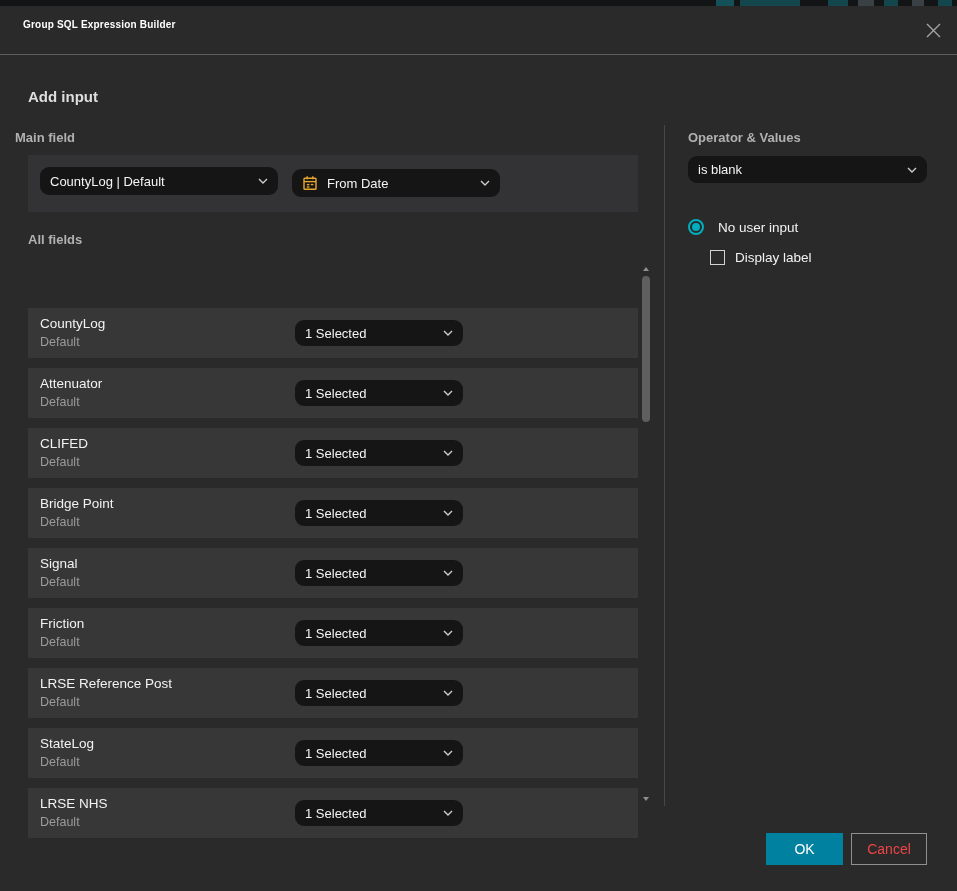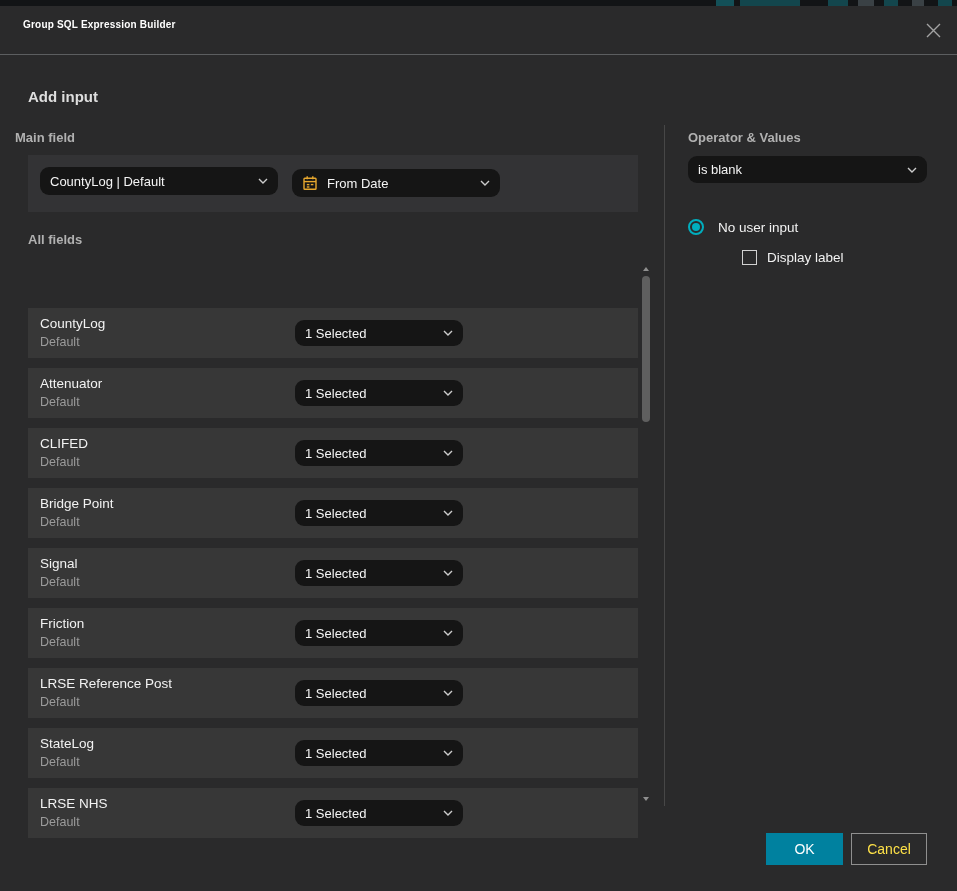--- a/index.html
+++ b/index.html
@@ -47,29 +47,29 @@
 
   
   .op-select { left:688px; top:150px; width:239px; height:27px; }
 
   .radio-row { position:absolute; left:688px; top:213px; display:flex; align-items:center; cursor:pointer; }
   .radio-outer { width:16px; height:16px; border-radius:50%; border:2px solid #00aebe; background:#2a2a2b;
                  display:flex; align-items:center; justify-content:center; }
   .radio-dot { width:8px; height:8px; border-radius:50%; background:#00aebe; }
   .radio-label { margin-left:14px; font-size:13.5px; color:#f2f2f2; }
 
-  .check-row { position:absolute; left:710px; top:244px; display:flex; align-items:center; cursor:pointer;margin-left:32px; }
+  .check-row { position:absolute; left:710px; top:244px; display:flex; align-items:center; cursor:pointer; }
   .checkbox { width:15px; height:15px; border:1.5px solid #d2d2d2; background:transparent; }
   .check-label { margin-left:10px; font-size:13.5px; color:#f2f2f2; }
 
   
   .btn { position:absolute; top:827px; height:32px; font-size:14px; display:flex; align-items:center;
          justify-content:center; cursor:pointer; font-family:"Liberation Sans", sans-serif; }
   .btn-ok { left:766px; width:77px; background:#00819f; color:#ffffff; border:1px solid #00819f; }
-  .btn-cancel { left:851px; width:76px; background:transparent; color:#fde047; border:1px solid #8f8f8f; }
+  .btn-cancel { left:851px; width:76px; background:transparent; color:#ef4444; border:1px solid #8f8f8f; }
 </style>
 </head>
 <body>
 
 <div class="screen">
 
   <div class="backdrop-strip">
     <div class="remnant" style="left:716px;width:18px;background:#135058;"></div>
     <div class="remnant" style="left:740px;width:60px;background:#13464d;"></div>
     <div class="remnant" style="left:828px;width:20px;background:#13464d;"></div>

